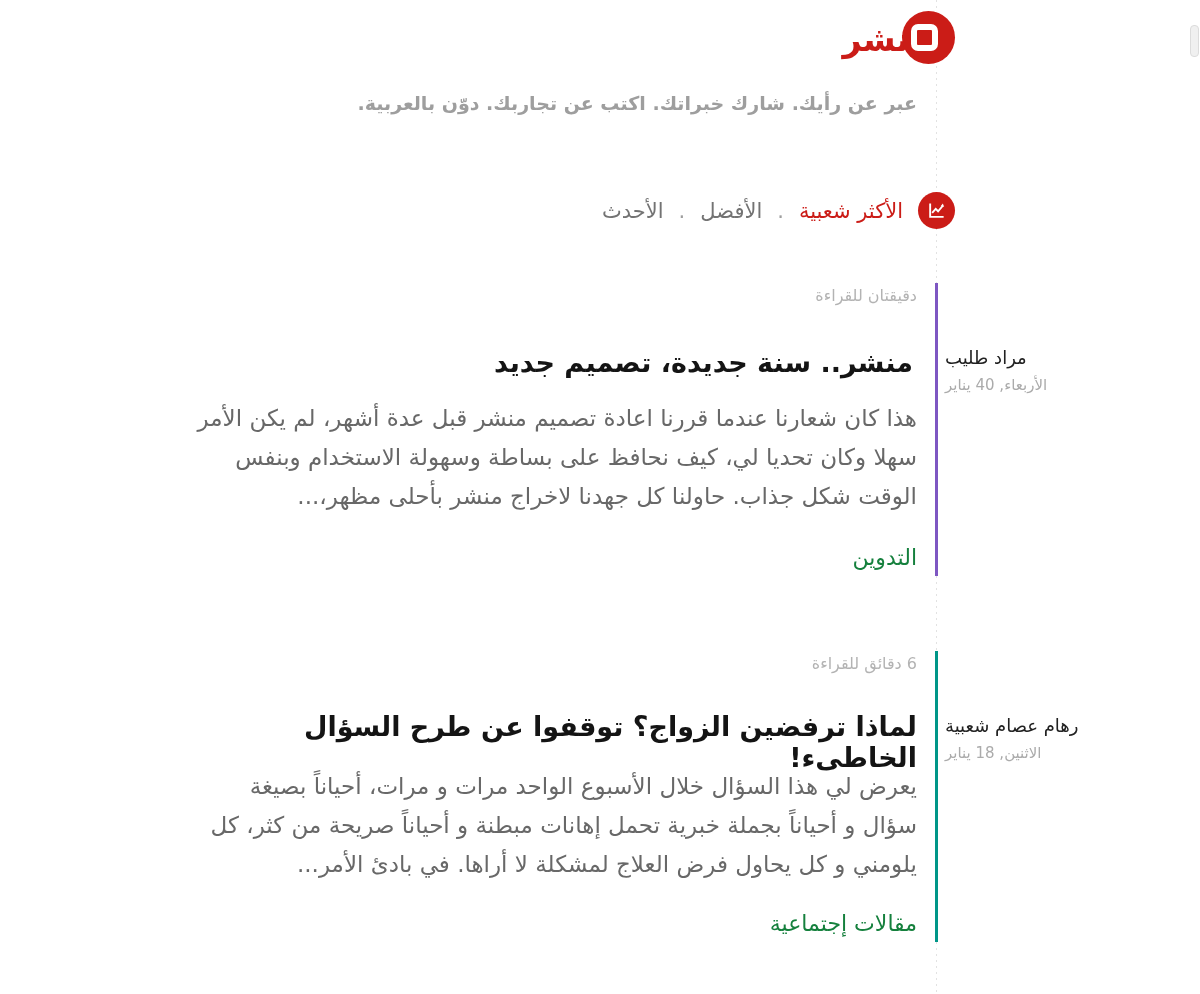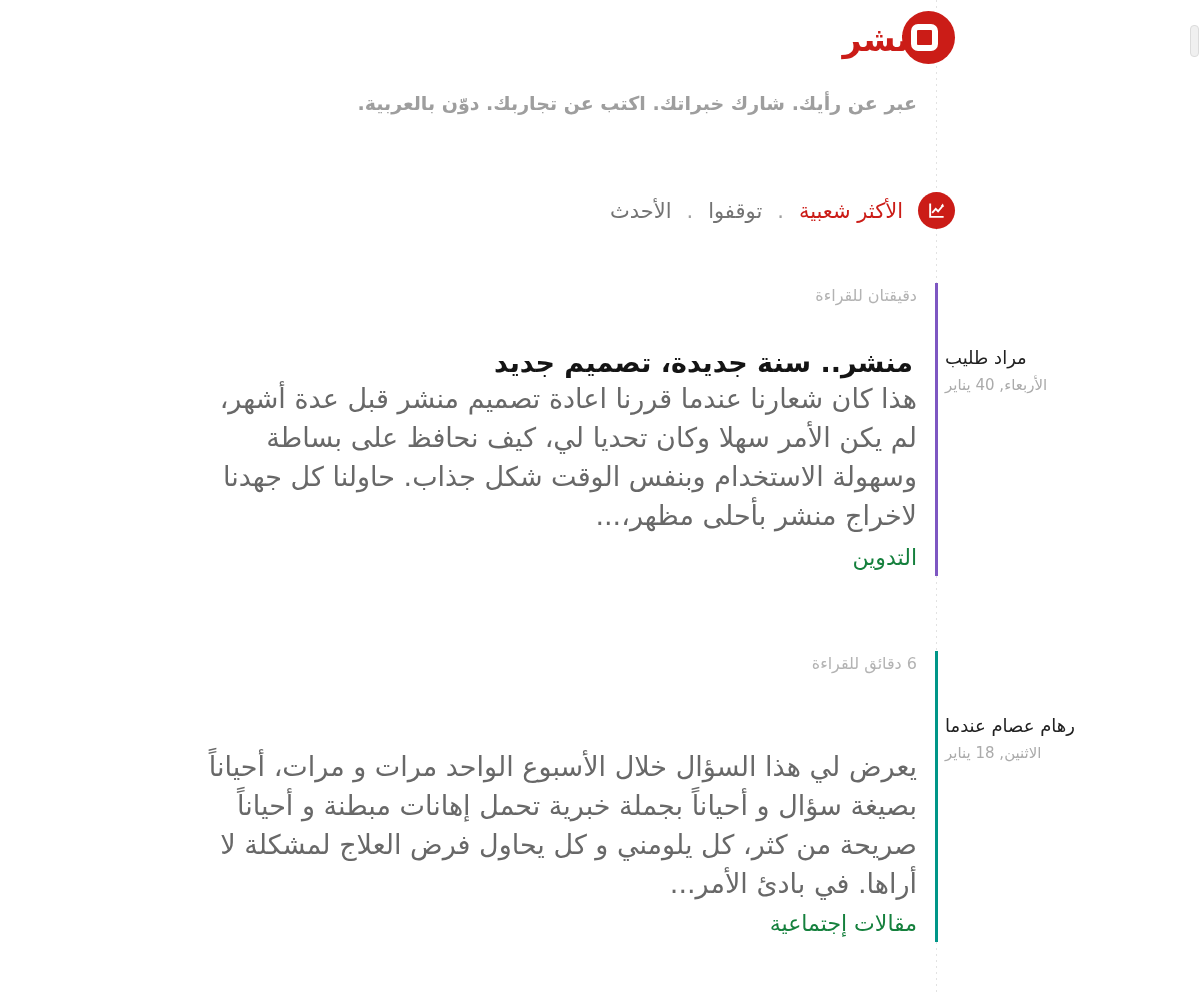--- a/index.html
+++ b/index.html
@@ -71,23 +71,23 @@
     direction:rtl; text-align:left; width:230px;
   }
   .meta .author { color:#212121; font-size:18px; cursor:pointer; }
   .meta .date { color:#ababab; font-size:15px; margin-top:8px; }
   .title {
     position:absolute; right:283px; top:60px;
     font-size:27px; font-weight:bold; color:#141414;
     cursor:pointer; max-width:720px; text-align:right;
   }
   .excerpt {
-    position:absolute; right:283px; top:96px;
+    position:absolute; right:283px; top:116px;
     width:726px; text-align:right;
-    font-size:27px; line-height:39px; color:#686868;
+    font-size:23px; line-height:39px; color:#686868;
   }
   .category {
     position:absolute; right:283px; bottom:6px;
     font-size:22px; color:#15803d; cursor:pointer;
   }
   
   .scroll-thumb {
     position:absolute; right:1px; top:25px;
     width:7px; height:30px; border-radius:4px;
     background:#f0f0f0; border:1px solid #dcdcdc;
@@ -112,41 +112,42 @@
 <div class="nav">
   <div class="trend-circle">
     <svg width="19" height="19" viewBox="0 0 24 24">
       <path d="M4 3 v17 h17" stroke="#ffffff" stroke-width="2.4" fill="none"></path>
       <path d="M6.5 15 l4.5-5 3 3 6-7" stroke="#ffffff" stroke-width="2.4" fill="none"></path>
       <path d="M20 3 l1.6 4.2 -4.4 -0.7 z" fill="#ffffff"></path>
     </svg>
   </div>
   <span class="tab active">الأكثر شعبية</span>
   <span class="tab-dot">.</span>
-  <span class="tab">توقفوا</span>
+  <span class="tab">الأفضل</span>
   <span class="tab-dot">.</span>
   <span class="tab">الأحدث</span>
 </div>
 
 <section class="article a1">
   <div class="accent-bar" style="background: rgb(126, 87, 194);"></div>
   <div class="rtime">دقيقتان للقراءة</div>
   <div class="meta">
     <div class="author">مراد طليب</div>
     <div class="date">الأربعاء, 40 يناير</div>
   </div>
   <h2 class="title" style="margin:4px">منشر.. سنة جديدة، تصميم جديد</h2>
   <div class="excerpt">هذا كان شعارنا عندما قررنا اعادة تصميم منشر قبل عدة أشهر، لم يكن الأمر سهلا وكان تحديا لي، كيف نحافظ على بساطة وسهولة الاستخدام وبنفس الوقت شكل جذاب. حاولنا كل جهدنا لاخراج منشر بأحلى مظهر،...</div>
   <div class="category">التدوين</div>
 </section>
 
 <section class="article a2">
   <div class="accent-bar" style="background: rgb(0, 150, 136);"></div>
   <div class="rtime">6 دقائق للقراءة</div>
   <div class="meta">
-    <div class="author">رهام عصام عندما</div>
+    <div class="author">رهام عصام شعبية</div>
     <div class="date">الاثنين, 18 يناير</div>
   </div>
+  <h2 class="title" style="margin:0">لماذا ترفضين الزواج؟ توقفوا عن طرح السؤال الخاطىء!</h2>
   <div class="excerpt">يعرض لي هذا السؤال خلال الأسبوع الواحد مرات و مرات، أحياناً بصيغة سؤال و أحياناً بجملة خبرية تحمل إهانات مبطنة و أحياناً صريحة من كثر، كل يلومني و كل يحاول فرض العلاج لمشكلة لا أراها. في بادئ الأمر...</div>
   <div class="category">مقالات إجتماعية</div>
 </section>
 
 <div class="scroll-thumb"></div>
 
 </body></html>

